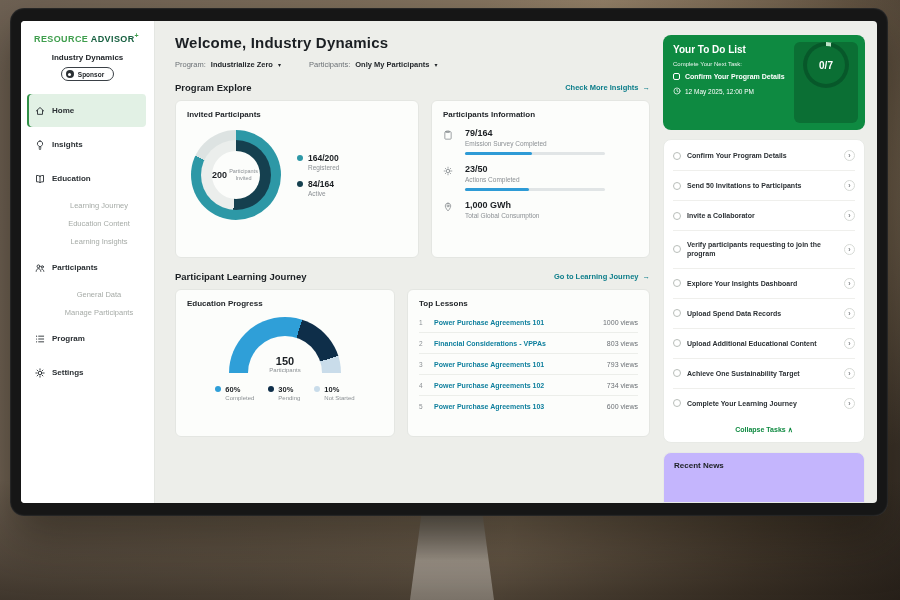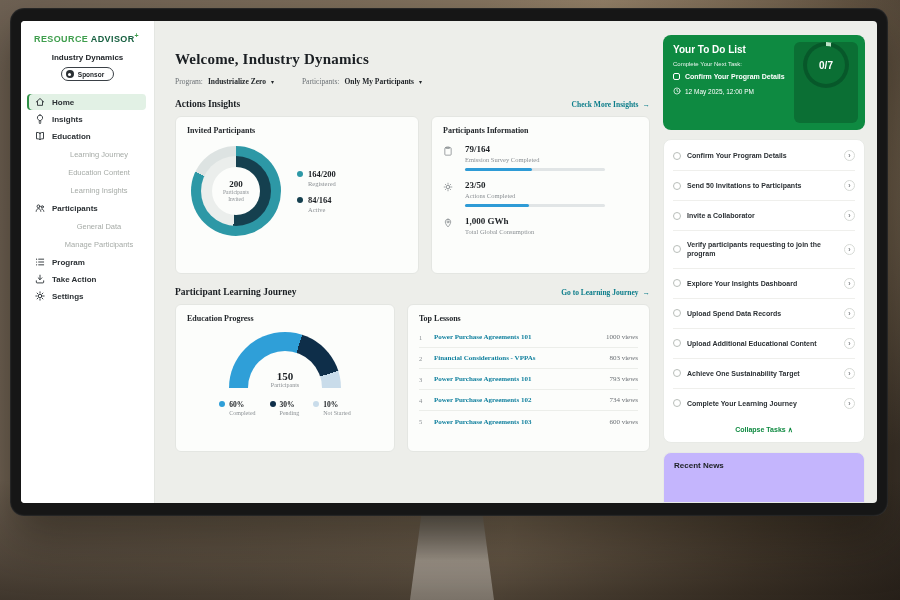--- a/index.html
+++ b/index.html
@@ -27,50 +27,50 @@
   .logo .p1 { color:#3f9e4d; }
   .logo .p2 { color:#176040; }
   .logo .plus { color:#3f9e4d; font-size:7px; vertical-align:super; }
   .org-name { text-align:center; font-size:8px; font-weight:bold; color:#23272b; margin-top:9px; }
   .badge-wrap { display:flex; justify-content:center; margin-top:5px; }
   .badge { display:inline-flex; align-items:center; gap:4px; border:1px solid #3a4046; border-radius:9px;
     padding:2px 9px 2px 4px; font-size:6.5px; font-weight:bold; color:#23272b; background:#fff; }
   .badge-ico { width:8px; height:8px; border-radius:50%; background:#2a2f33; position:relative; }
   .badge-ico::after { content:""; position:absolute; left:2.5px; top:2.5px; width:3px; height:3px; border-radius:50%; background:#fff; }
   .nav { margin-top:13px; }
-  .nav-item { display:flex; align-items:center; gap:7px; height:16px; padding-left:8px;
+  .nav-item { display:flex; align-items:center; gap:7px; height:33px; padding-left:8px;
     margin:1px 8px 1px 6px; font-size:8px; font-weight:bold; color:#2b3034; border-radius:4px; cursor:pointer; }
   .nav-item.active { background:#e2f1e5; box-shadow:inset 2px 0 0 #2f8f46; }
   .nav-item svg { width:10px; height:10px; flex:none; stroke:#2b3034; fill:none; stroke-width:1.1; stroke-linecap:round; stroke-linejoin:round; }
   .nav-sub { display:flex; align-items:center; height:18px; padding-left:25px; margin:0 8px 0 6px;
     font-size:7.5px; color:#a6aba7; cursor:pointer;justify-content:center; }
 
   
-  .main { flex:1; min-width:0; padding:30px 13px 0 20px;font-family:Liberation Serif, serif; }
+  .main { flex:1; min-width:0; padding:13px 13px 0 20px; }
   .welcome { font-size:15px; font-weight:bold; color:#1b1f23; letter-spacing:0.2px; }
   .filters { display:flex; gap:28px; align-items:center; margin-top:9px; }
   .filter { display:flex; gap:5px; align-items:center; cursor:pointer; }
   .flabel { font-size:7.5px; color:#6b7075; }
   .fvalue { font-size:7.5px; font-weight:bold; color:#23272b; }
   .chev { font-size:6px; color:#23272b; line-height:1; }
   .section-head { display:flex; justify-content:space-between; align-items:center; margin-top:13px; margin-bottom:7px; }
   .section-title { font-size:9.5px; font-weight:bold; color:#1b1f23; }
   .section-link { display:flex; gap:4px; align-items:center; font-size:7.5px; font-weight:bold; color:#0c7d8a; cursor:pointer; }
   .cards-row { display:flex; gap:12px; }
   .card { background:#fcfdfb; border:1px solid #e4e6e2; border-radius:6px; padding:9px 11px; }
   .card-title { font-size:8px; font-weight:bold; color:#23272b; }
 
   
   .card-invited { width:244px; height:158px; }
   .invited-body { display:flex; align-items:center; gap:16px; margin-top:11px; padding-left:4px; }
   .donut { position:relative; width:90px; height:90px; }
   .donut-ring-outer { position:absolute; inset:0; border-radius:50%; }
   .donut-ring-inner { position:absolute; inset:10px; border-radius:50%; }
   .donut-hole { position:absolute; inset:21px; border-radius:50%; background:#fcfdfb;
-    display:flex; flex-direction:column; align-items:center; justify-content:center; text-align:center; }
+    display:flex; flex-direction:row; align-items:center; justify-content:center; text-align:center; }
   .donut-hole .dv { font-size:9px; font-weight:bold; color:#1b1f23; }
   .donut-hole .dl { font-size:5.5px; color:#8b9094; line-height:1.35; width:40px; }
   .legend-item { display:flex; align-items:flex-start; gap:5px; margin:8px 0; }
   .dot { width:6px; height:6px; border-radius:50%; flex:none; margin-top:2px; }
   .legend-v { font-size:8.5px; font-weight:bold; color:#1b1f23; }
   .legend-l { font-size:6.5px; color:#8b9094; margin-top:1px; }
 
   
   .card-info { flex:1; height:158px; }
   .stat { display:flex; gap:12px; margin-top:9px; }
@@ -200,26 +200,20 @@
           <svg viewBox="0 0 12 12">
               <path d="M4.4 2.6h6M4.4 6h6M4.4 9.4h6"></path>
               <circle cx="1.9" cy="2.6" r="0.7" fill="#2b3034" stroke="none"></circle>
               <circle cx="1.9" cy="6" r="0.7" fill="#2b3034" stroke="none"></circle>
               <circle cx="1.9" cy="9.4" r="0.7" fill="#2b3034" stroke="none"></circle>
             </svg>
           <span>Program</span>
         </div>
         <div class="nav-item">
           <svg viewBox="0 0 12 12">
-              <path d="M6 1.4v5.2M3.8 4.6 6 6.8l2.2-2.2M1.6 8.2v1.6a.9.9 0 0 0 .9.9h7a.9.9 0 0 0 .9-.9V8.2"></path>
-            </svg>
-          <span>Take Action</span>
-        </div>
-        <div class="nav-item">
-          <svg viewBox="0 0 12 12">
               <circle cx="6" cy="6" r="2.1"></circle>
               <path d="M6 1v1.5M6 9.5V11M1 6h1.5M9.5 6H11M2.5 2.5l1.1 1.1M8.4 8.4l1.1 1.1M9.5 2.5 8.4 3.6M3.6 8.4 2.5 9.5"></path>
             </svg>
           <span>Settings</span>
         </div>
       </div>
     </div>
 
     <div class="main">
       <div class="welcome">Welcome, Industry Dynamics</div>
@@ -230,21 +224,21 @@
           <span class="chev">▾</span>
         </div>
         <div class="filter">
           <span class="flabel">Participants:</span>
           <span class="fvalue">Only My Participants</span>
           <span class="chev">▾</span>
         </div>
       </div>
 
       <div class="section-head">
-        <div class="section-title">Actions Insights</div>
+        <div class="section-title">Program Explore</div>
         <div class="section-link">
           <span>Check More Insights</span>
           <span>→</span>
         </div>
       </div>
 
       <div class="cards-row">
 
         <div class="card card-invited">
           <div class="card-title">Invited Participants</div>

